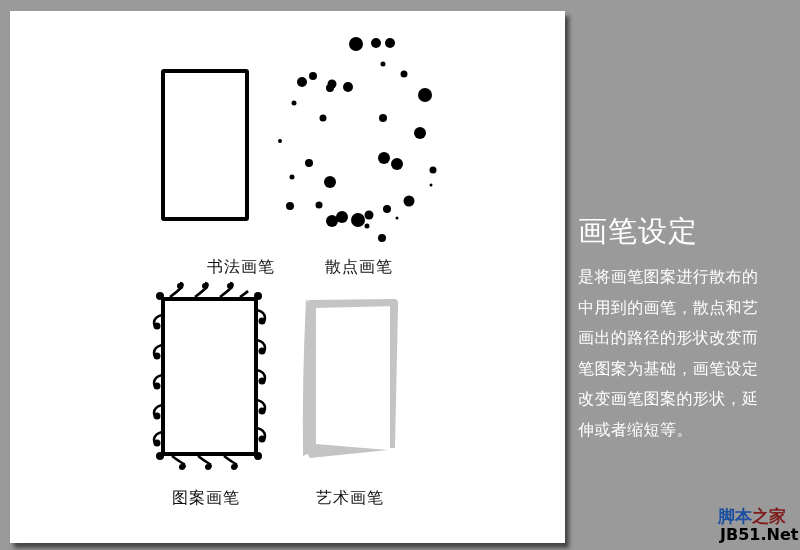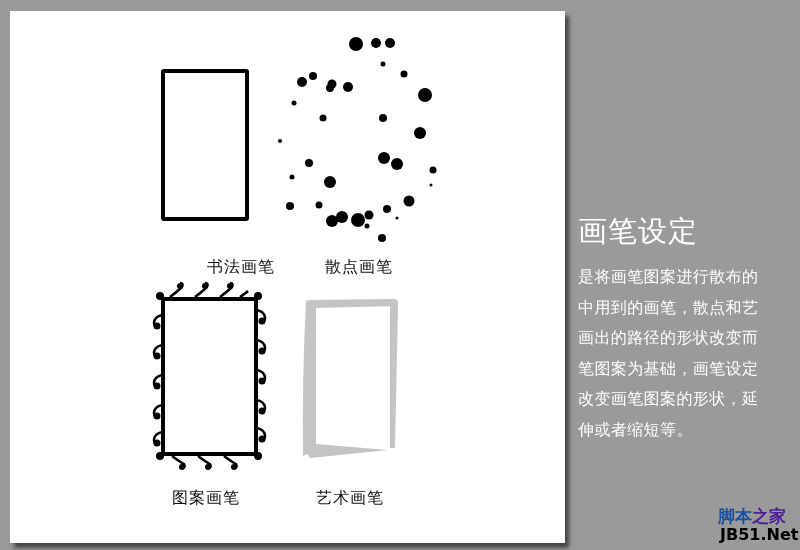--- a/index.html
+++ b/index.html
@@ -155,17 +155,17 @@
 <div class="side-body">
   <span class="line">是将画笔图案进行散布的</span>
   <span class="line">中用到的画笔，散点和艺</span>
   <span class="line">画出的路径的形状改变而</span>
   <span class="line">笔图案为基础，画笔设定</span>
   <span class="line">改变画笔图案的形状，延</span>
   <span class="line">伸或者缩短等。</span>
 </div>
 
 <div class="wm1">
-  <span style="color:#1a4fa0;">脚本</span><span style="color:#4c1d95;">之家</span>
+  <span style="color:#1a4fa0;">脚本</span><span style="color:#7f1d1d;">之家</span>
 </div>
 <div class="wm2">
   <span style="color:#000000;">JB51</span><span style="color:#000000;">.Net</span>
 </div>
 
 </body></html>

